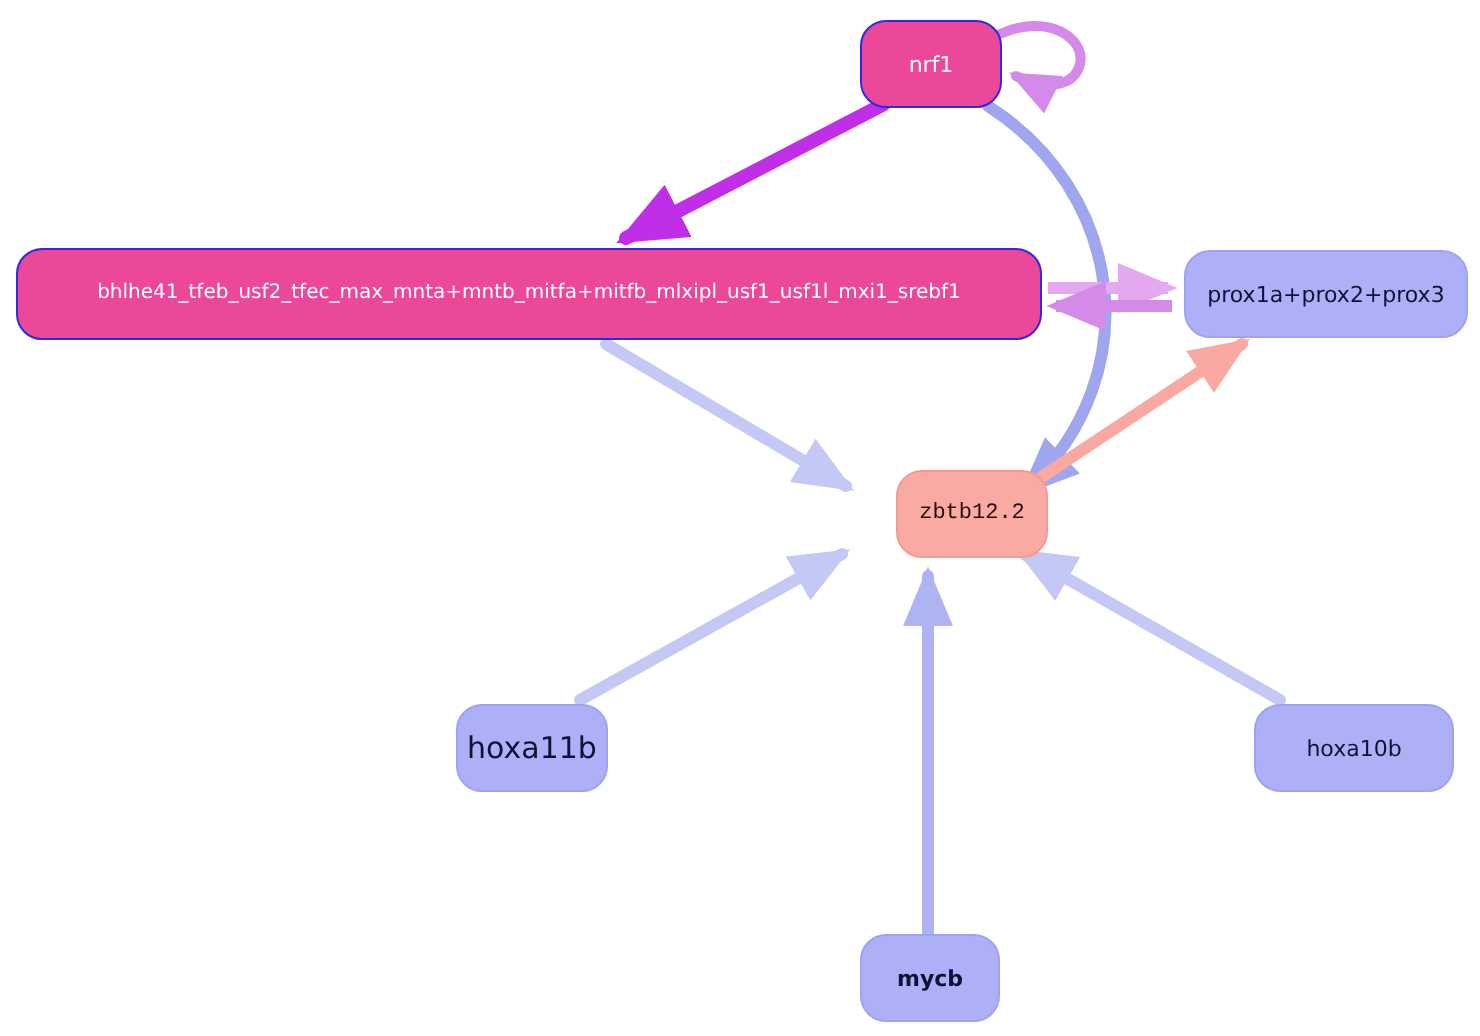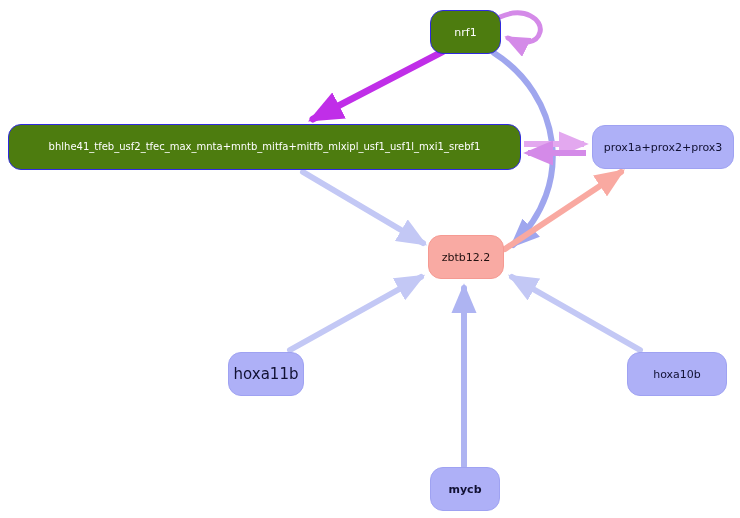--- a/index.html
+++ b/index.html
@@ -33,21 +33,21 @@
     text-align: center;
     white-space: nowrap;
     line-height: 1;
     cursor: pointer;
   }
   .node-label {
     display: block;
     pointer-events: none;
   }
   .n-dark {
-    background: #4d7c0f;
+    background: #ec4899;
     color: #ffffff;
     border: 1px solid #2f29e0;
   }
   .n-light {
     background: #aeb0f7;
     color: #111133;
     border: 1px solid #9fa2f2;
   }
   .n-pink {
     background: #f9aaa3;
@@ -111,21 +111,21 @@
   </div>
 
   <div class="node n-dark" style="left:8px; top:124px; width:513px; height:46px; font-size:10px;">
     <span class="node-label">bhlhe41_tfeb_usf2_tfec_max_mnta+mntb_mitfa+mitfb_mlxipl_usf1_usf1l_mxi1_srebf1</span>
   </div>
 
   <div class="node n-light" style="left:592px; top:125px; width:142px; height:44px; font-size:11px;">
     <span class="node-label">prox1a+prox2+prox3</span>
   </div>
 
-  <div class="node n-pink" style="left:428px; top:235px; width:76px; height:44px; font-size:11px;">
+  <div class="node n-pink" style="left:448px; top:235px; width:76px; height:44px; font-size:11px;font-family:Liberation Mono, monospace;">
     <span class="node-label">zbtb12.2</span>
   </div>
 
   <div class="node n-light" style="left:228px; top:352px; width:76px; height:44px; font-size:15px;">
     <span class="node-label">hoxa11b</span>
   </div>
 
   <div class="node n-light" style="left:627px; top:352px; width:100px; height:44px; font-size:11px;">
     <span class="node-label">hoxa10b</span>
   </div>

